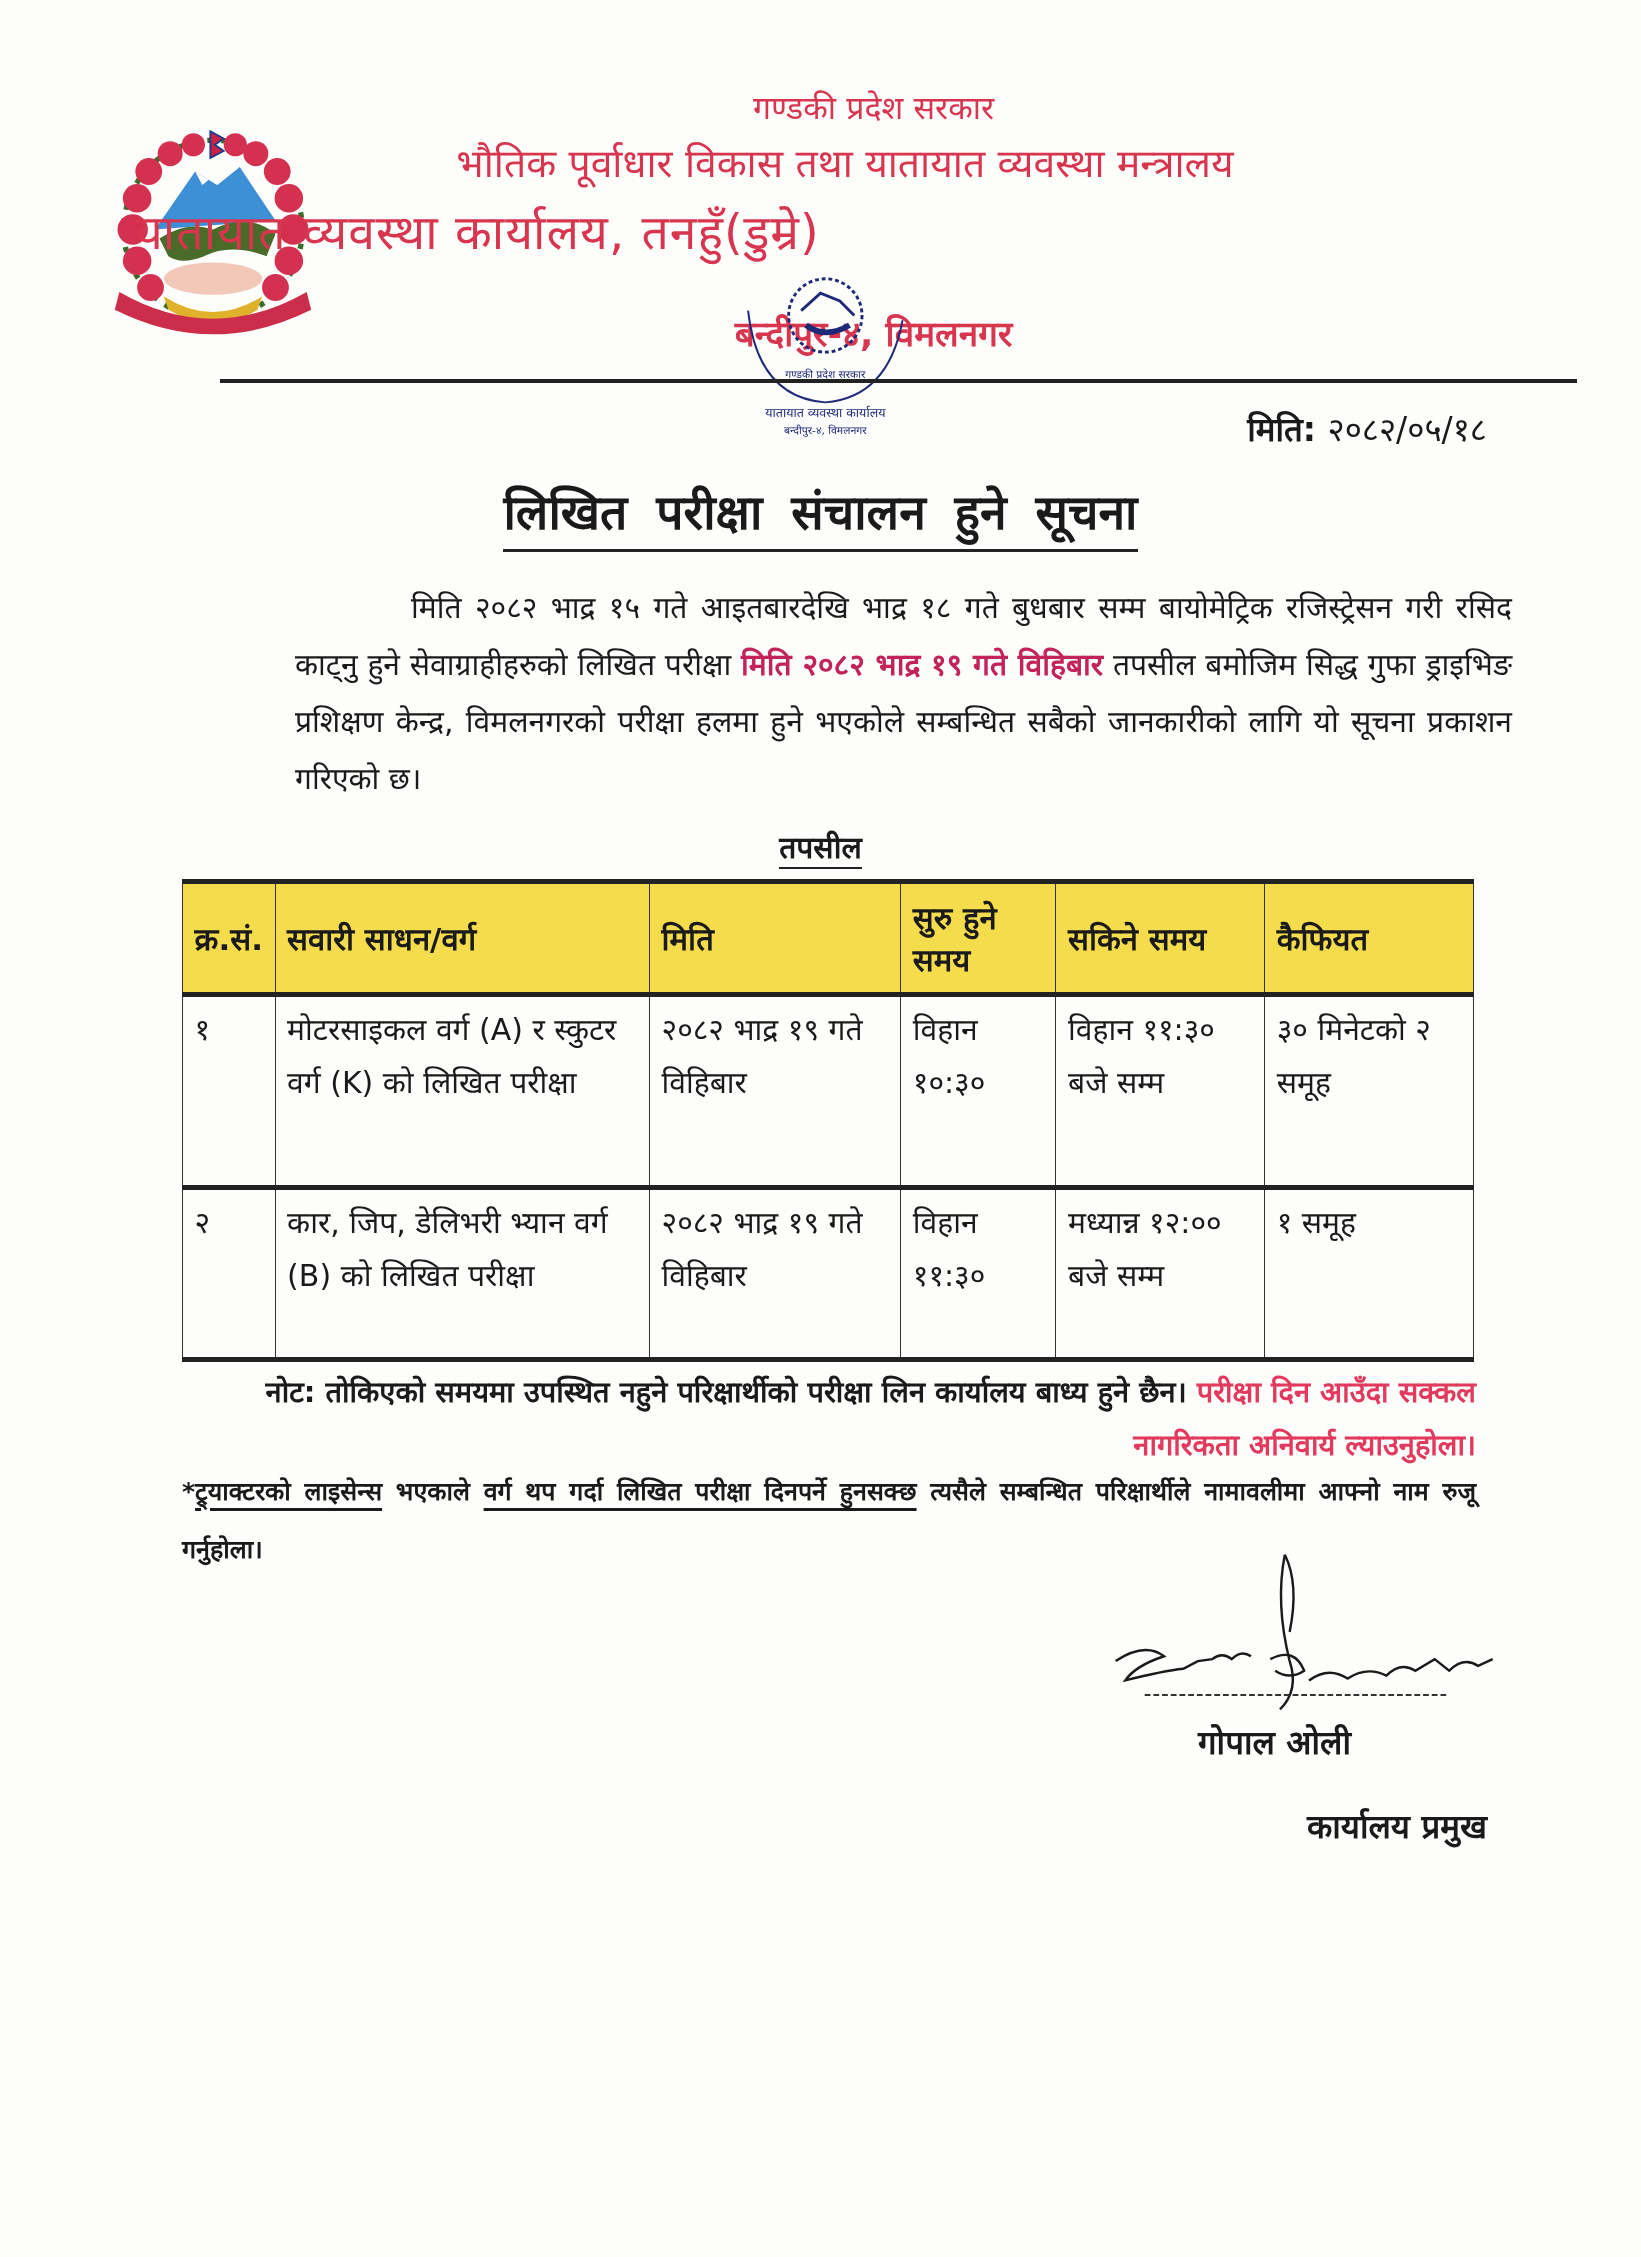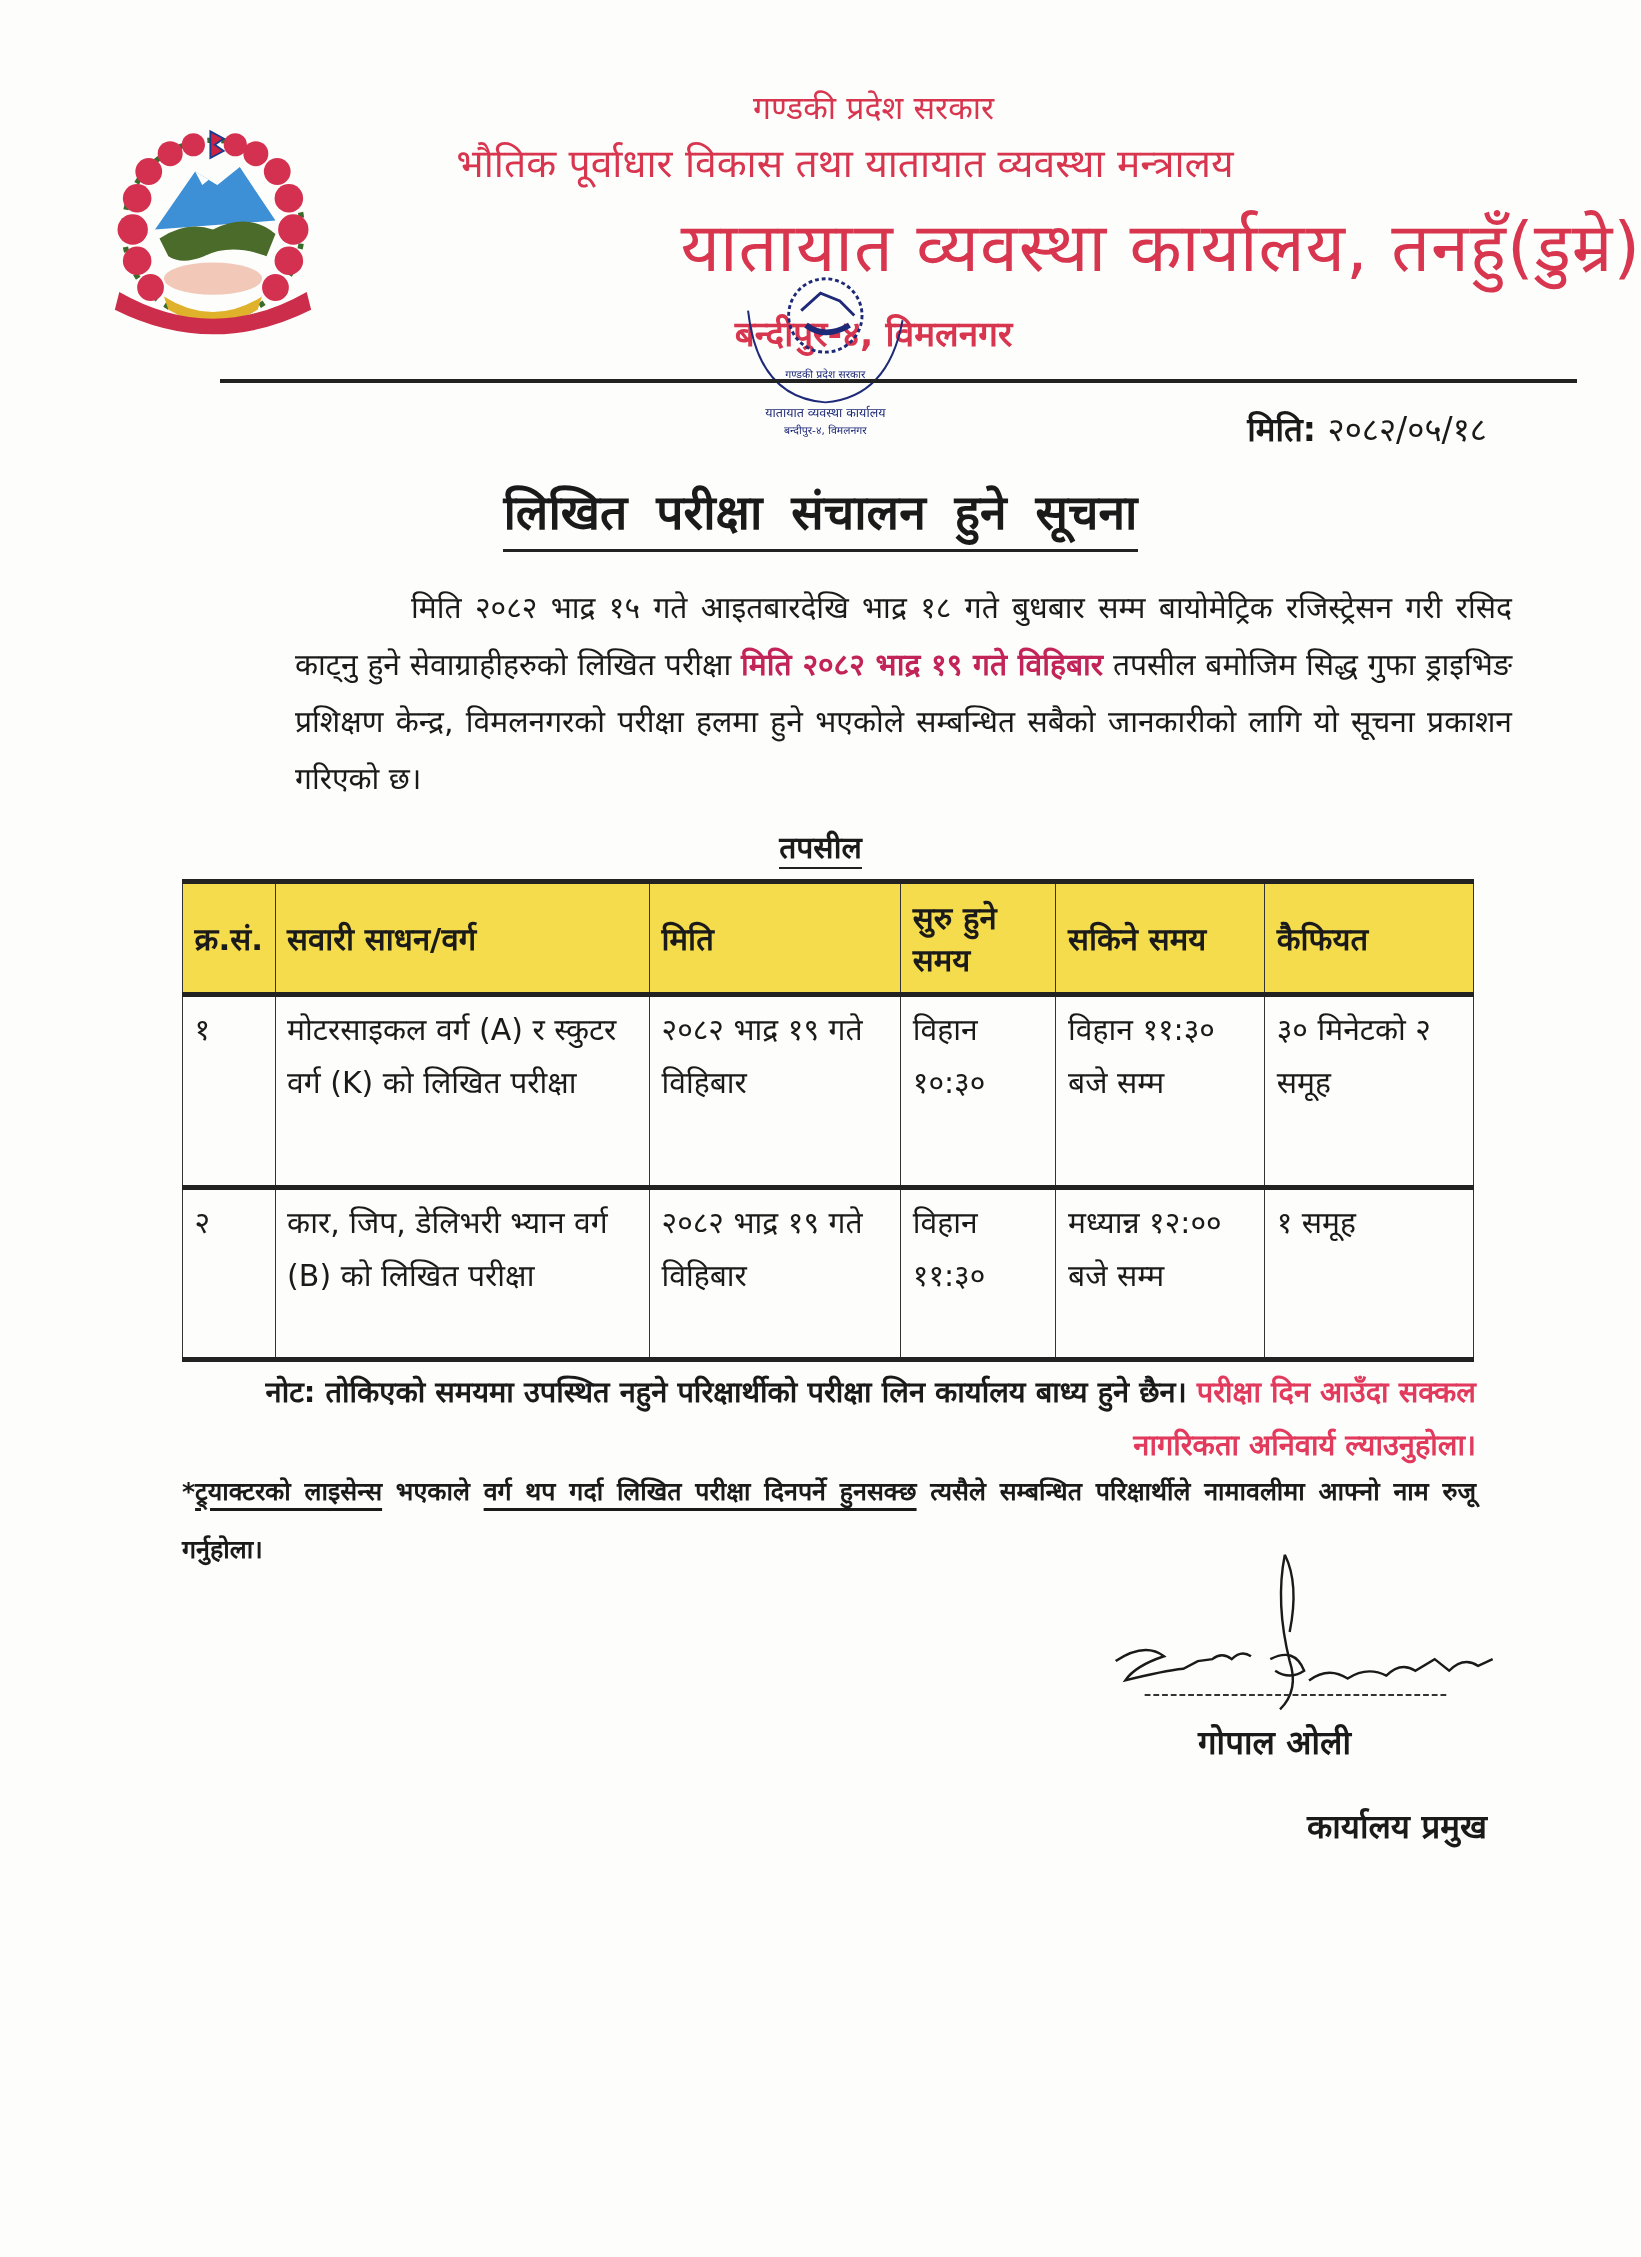--- a/index.html
+++ b/index.html
@@ -7,21 +7,21 @@
     width:1641px; height:2257px; background:#fdfdfc; position:relative; overflow:hidden;
     font-family: "DejaVu Sans", "Liberation Sans", sans-serif; color:#1a1a1a;
   }
   .abs { position:absolute; }
   .red { color:#d8354f; }
 
   
   #emblem { left:97px; top:121px; width:232px; height:217px; }
   #gov { left:0; width:1641px; top:85px; text-align:center; font-size:32px; padding-left:106px; box-sizing:border-box; }
   #ministry { left:0; width:1641px; top:135px; text-align:center; font-size:39px; padding-left:49px; box-sizing:border-box; }
-  #office { left:0; width:1641px; top:198px; text-align:right; font-size:68px; padding-left:135px; box-sizing:border-box; letter-spacing:1px; }
+  #office { left:0; width:1641px; top:198px; text-align:left; font-size:48px; padding-left:135px; box-sizing:border-box; letter-spacing:1px; }
   #address { left:0; width:1641px; top:309px; text-align:center; font-size:35px; font-weight:bold; padding-left:106px; box-sizing:border-box; }
   #stamp { left:719px; top:272px; width:203px; height:169px; }
   #rule { left:220px; top:379px; width:1357px; height:3.9px; background:#222; }
 
   #date { right:154px; top:406px; font-size:33px; font-weight:bold; }
   #date span.val { font-weight:normal; }
 
   #title { left:0; width:1641px; top:478px; text-align:center; }
   #title span { font-size:48px; font-weight:bold; border-bottom:3.9px solid #222; padding-bottom:5.8px;font-family:Liberation Mono, monospace; }
 

